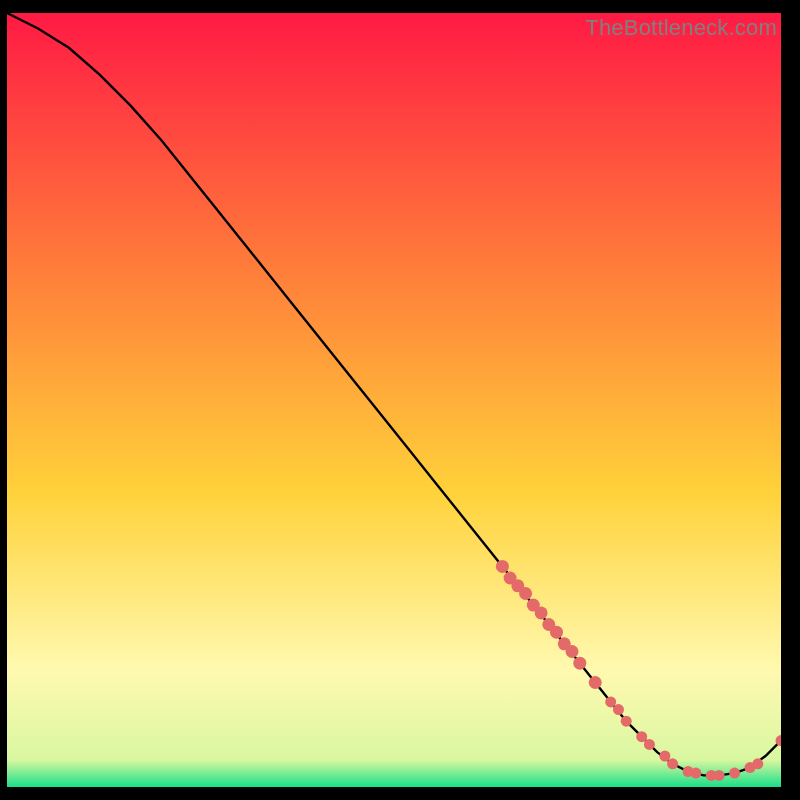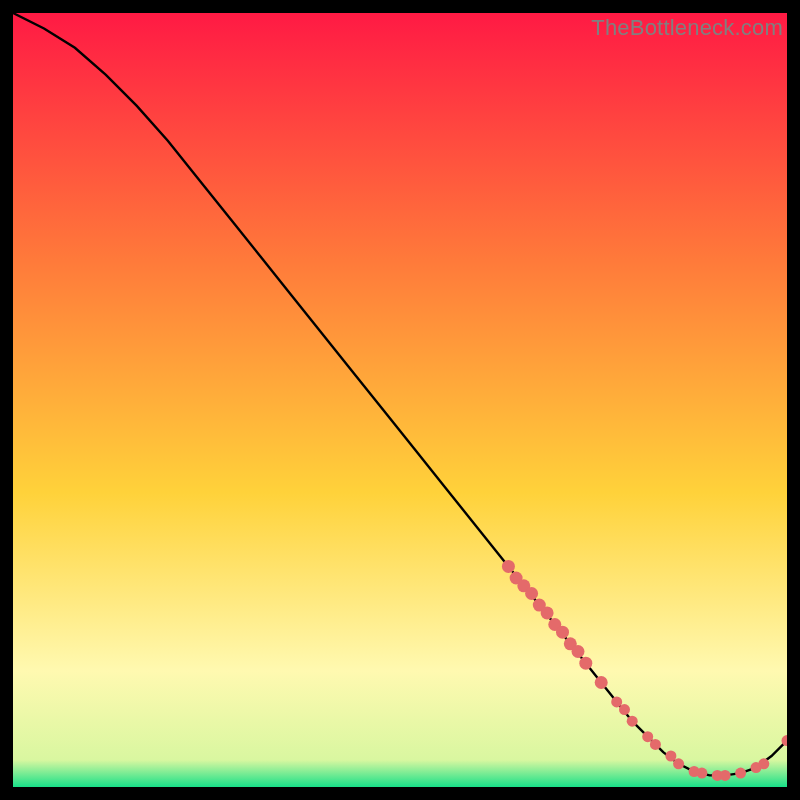--- a/index.html
+++ b/index.html
@@ -1,16 +1,16 @@
 <!DOCTYPE html>
 <html><head>
 <meta charset="utf-8">
 <style>
   html,body{margin:0;padding:0;width:800px;height:800px;background:#000;overflow:hidden;font-family:Arial,Helvetica,sans-serif}
-  .card{position:absolute;left:13px;top:13px;width:774px;height:774px;background:#000}
+  .card{position:absolute;left:7px;top:13px;width:774px;height:774px;background:#000}
   .plot{position:absolute;left:0;top:0;width:774px;height:774px}
   .attrib{position:absolute;right:4px;top:2px;color:#808080;font-size:22px;font-weight:400;letter-spacing:.2px}
 </style>
 </head>
 <body>
 
 <div class="card">
   <svg class="plot" viewBox="0 0 774 774">
     <defs>
       <linearGradient id="bg" x1="0" y1="0" x2="0" y2="1">

